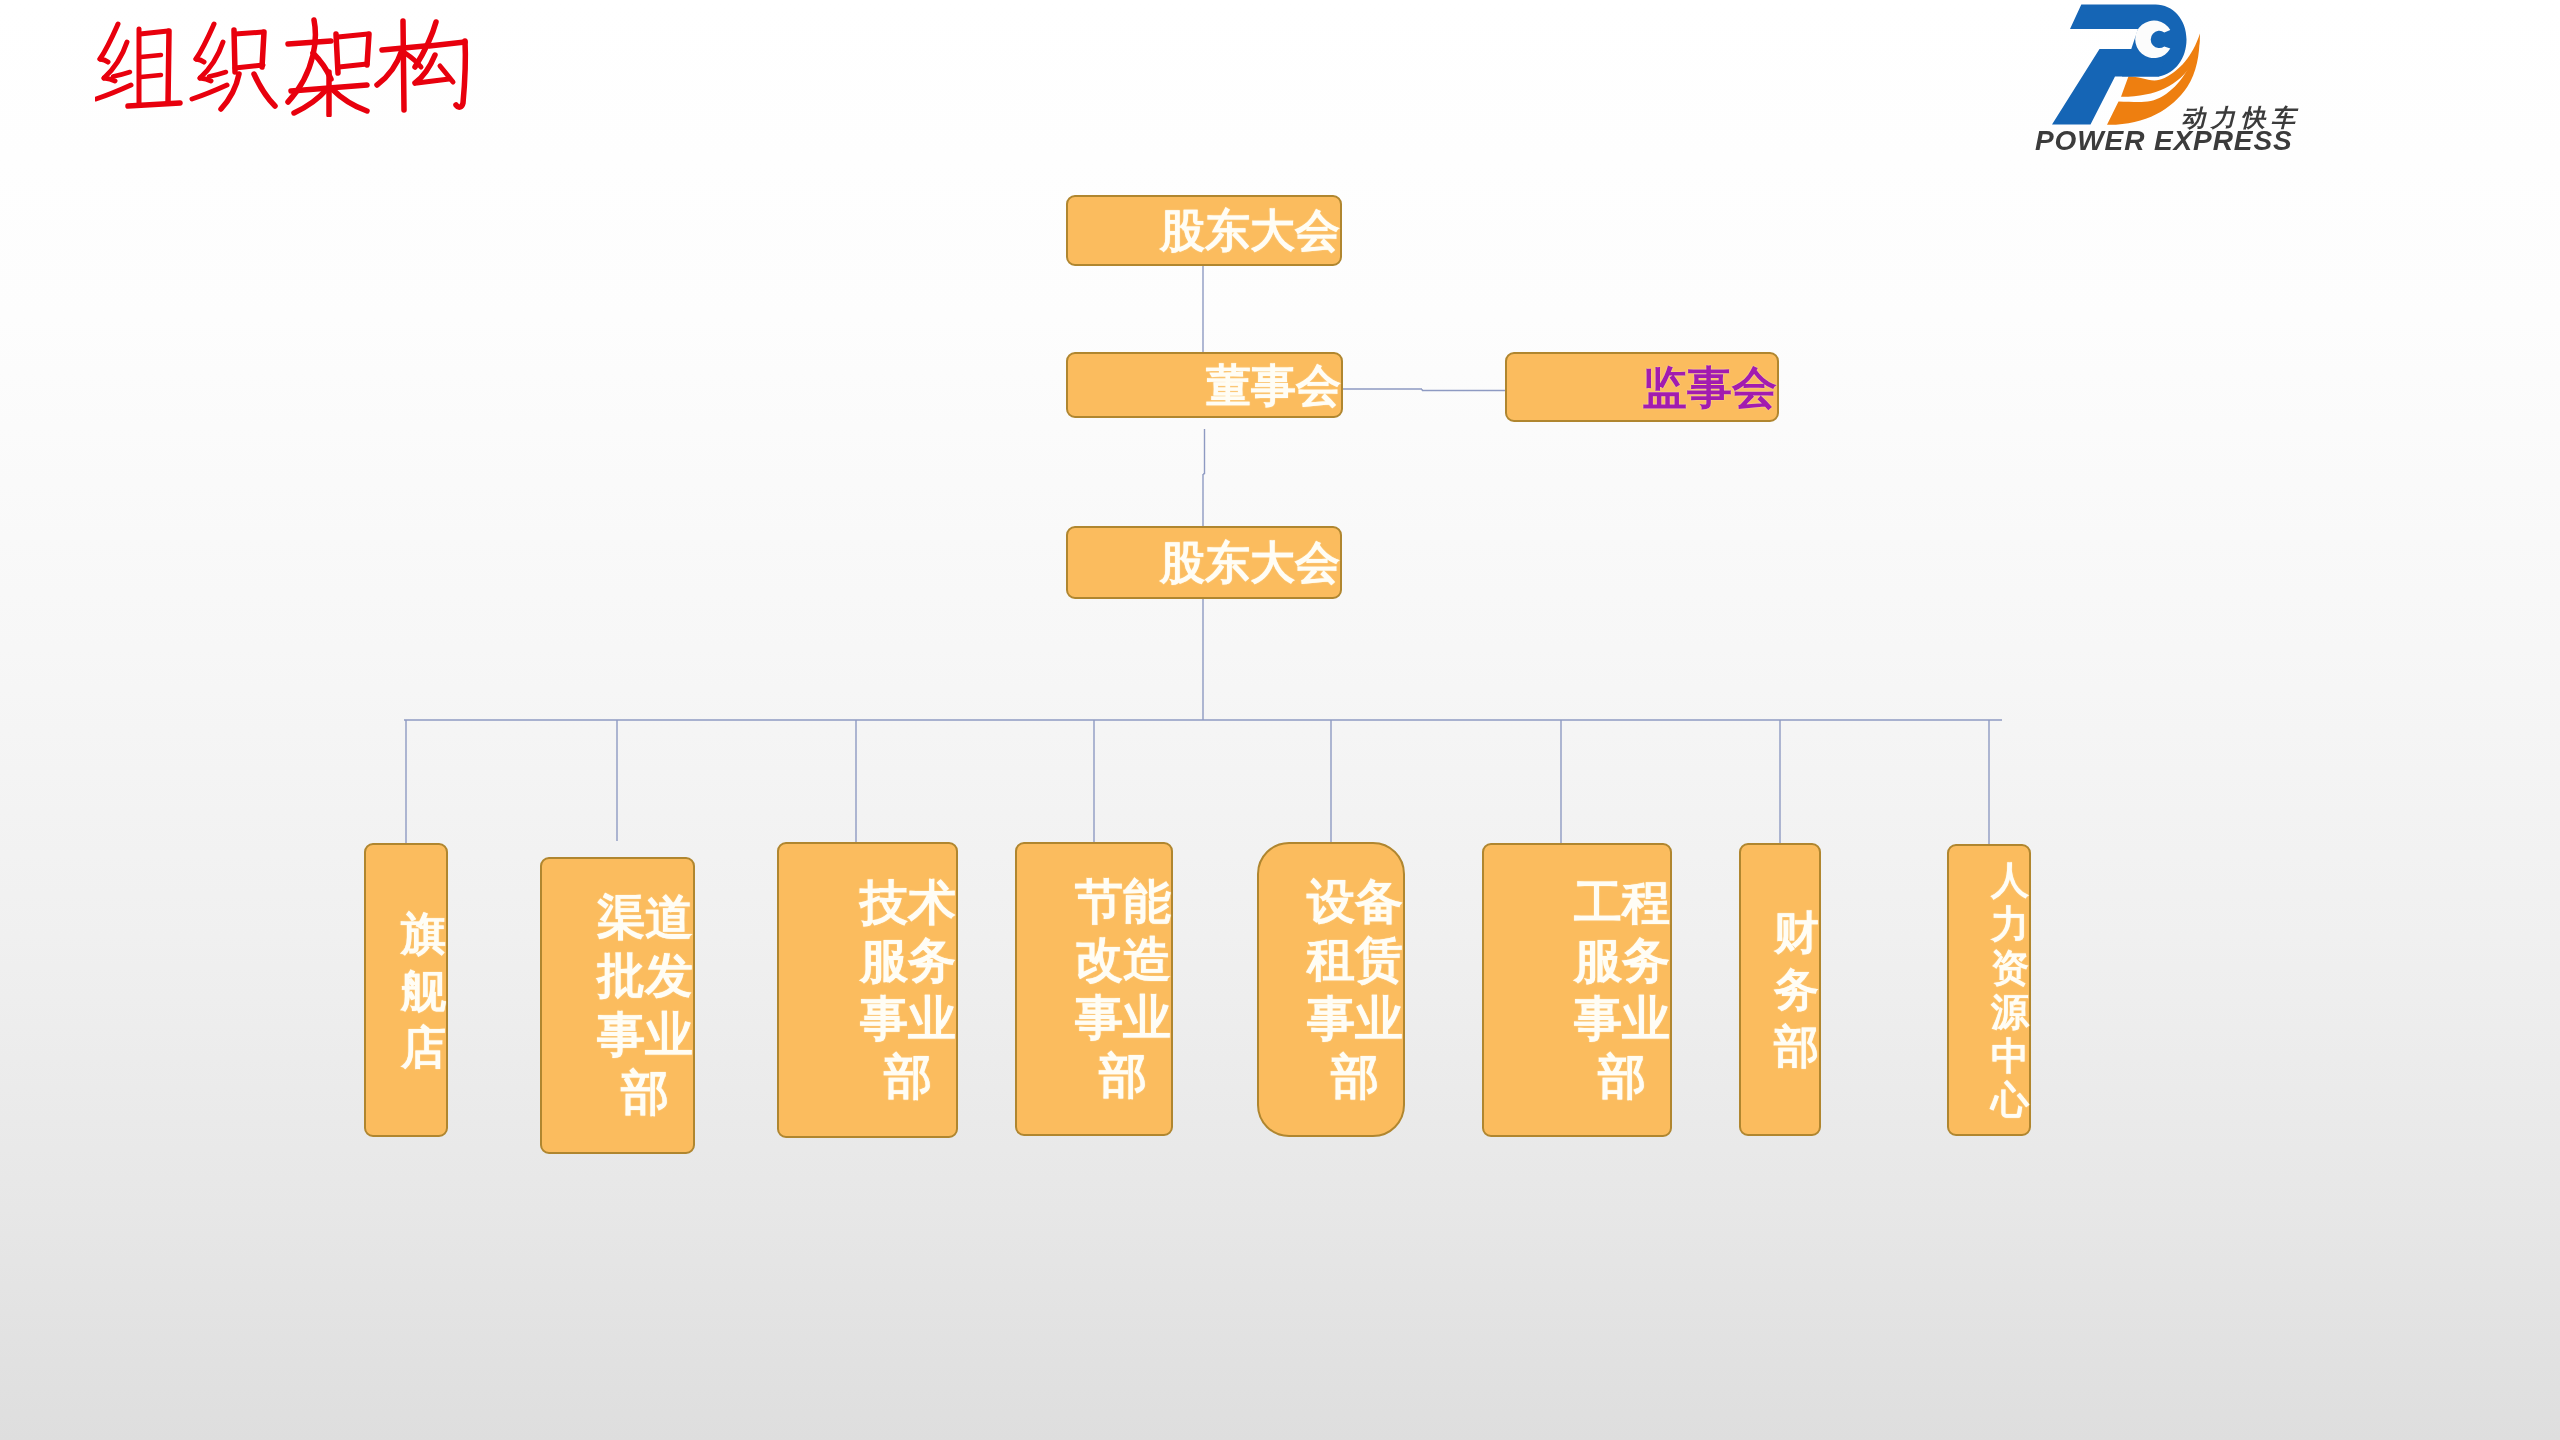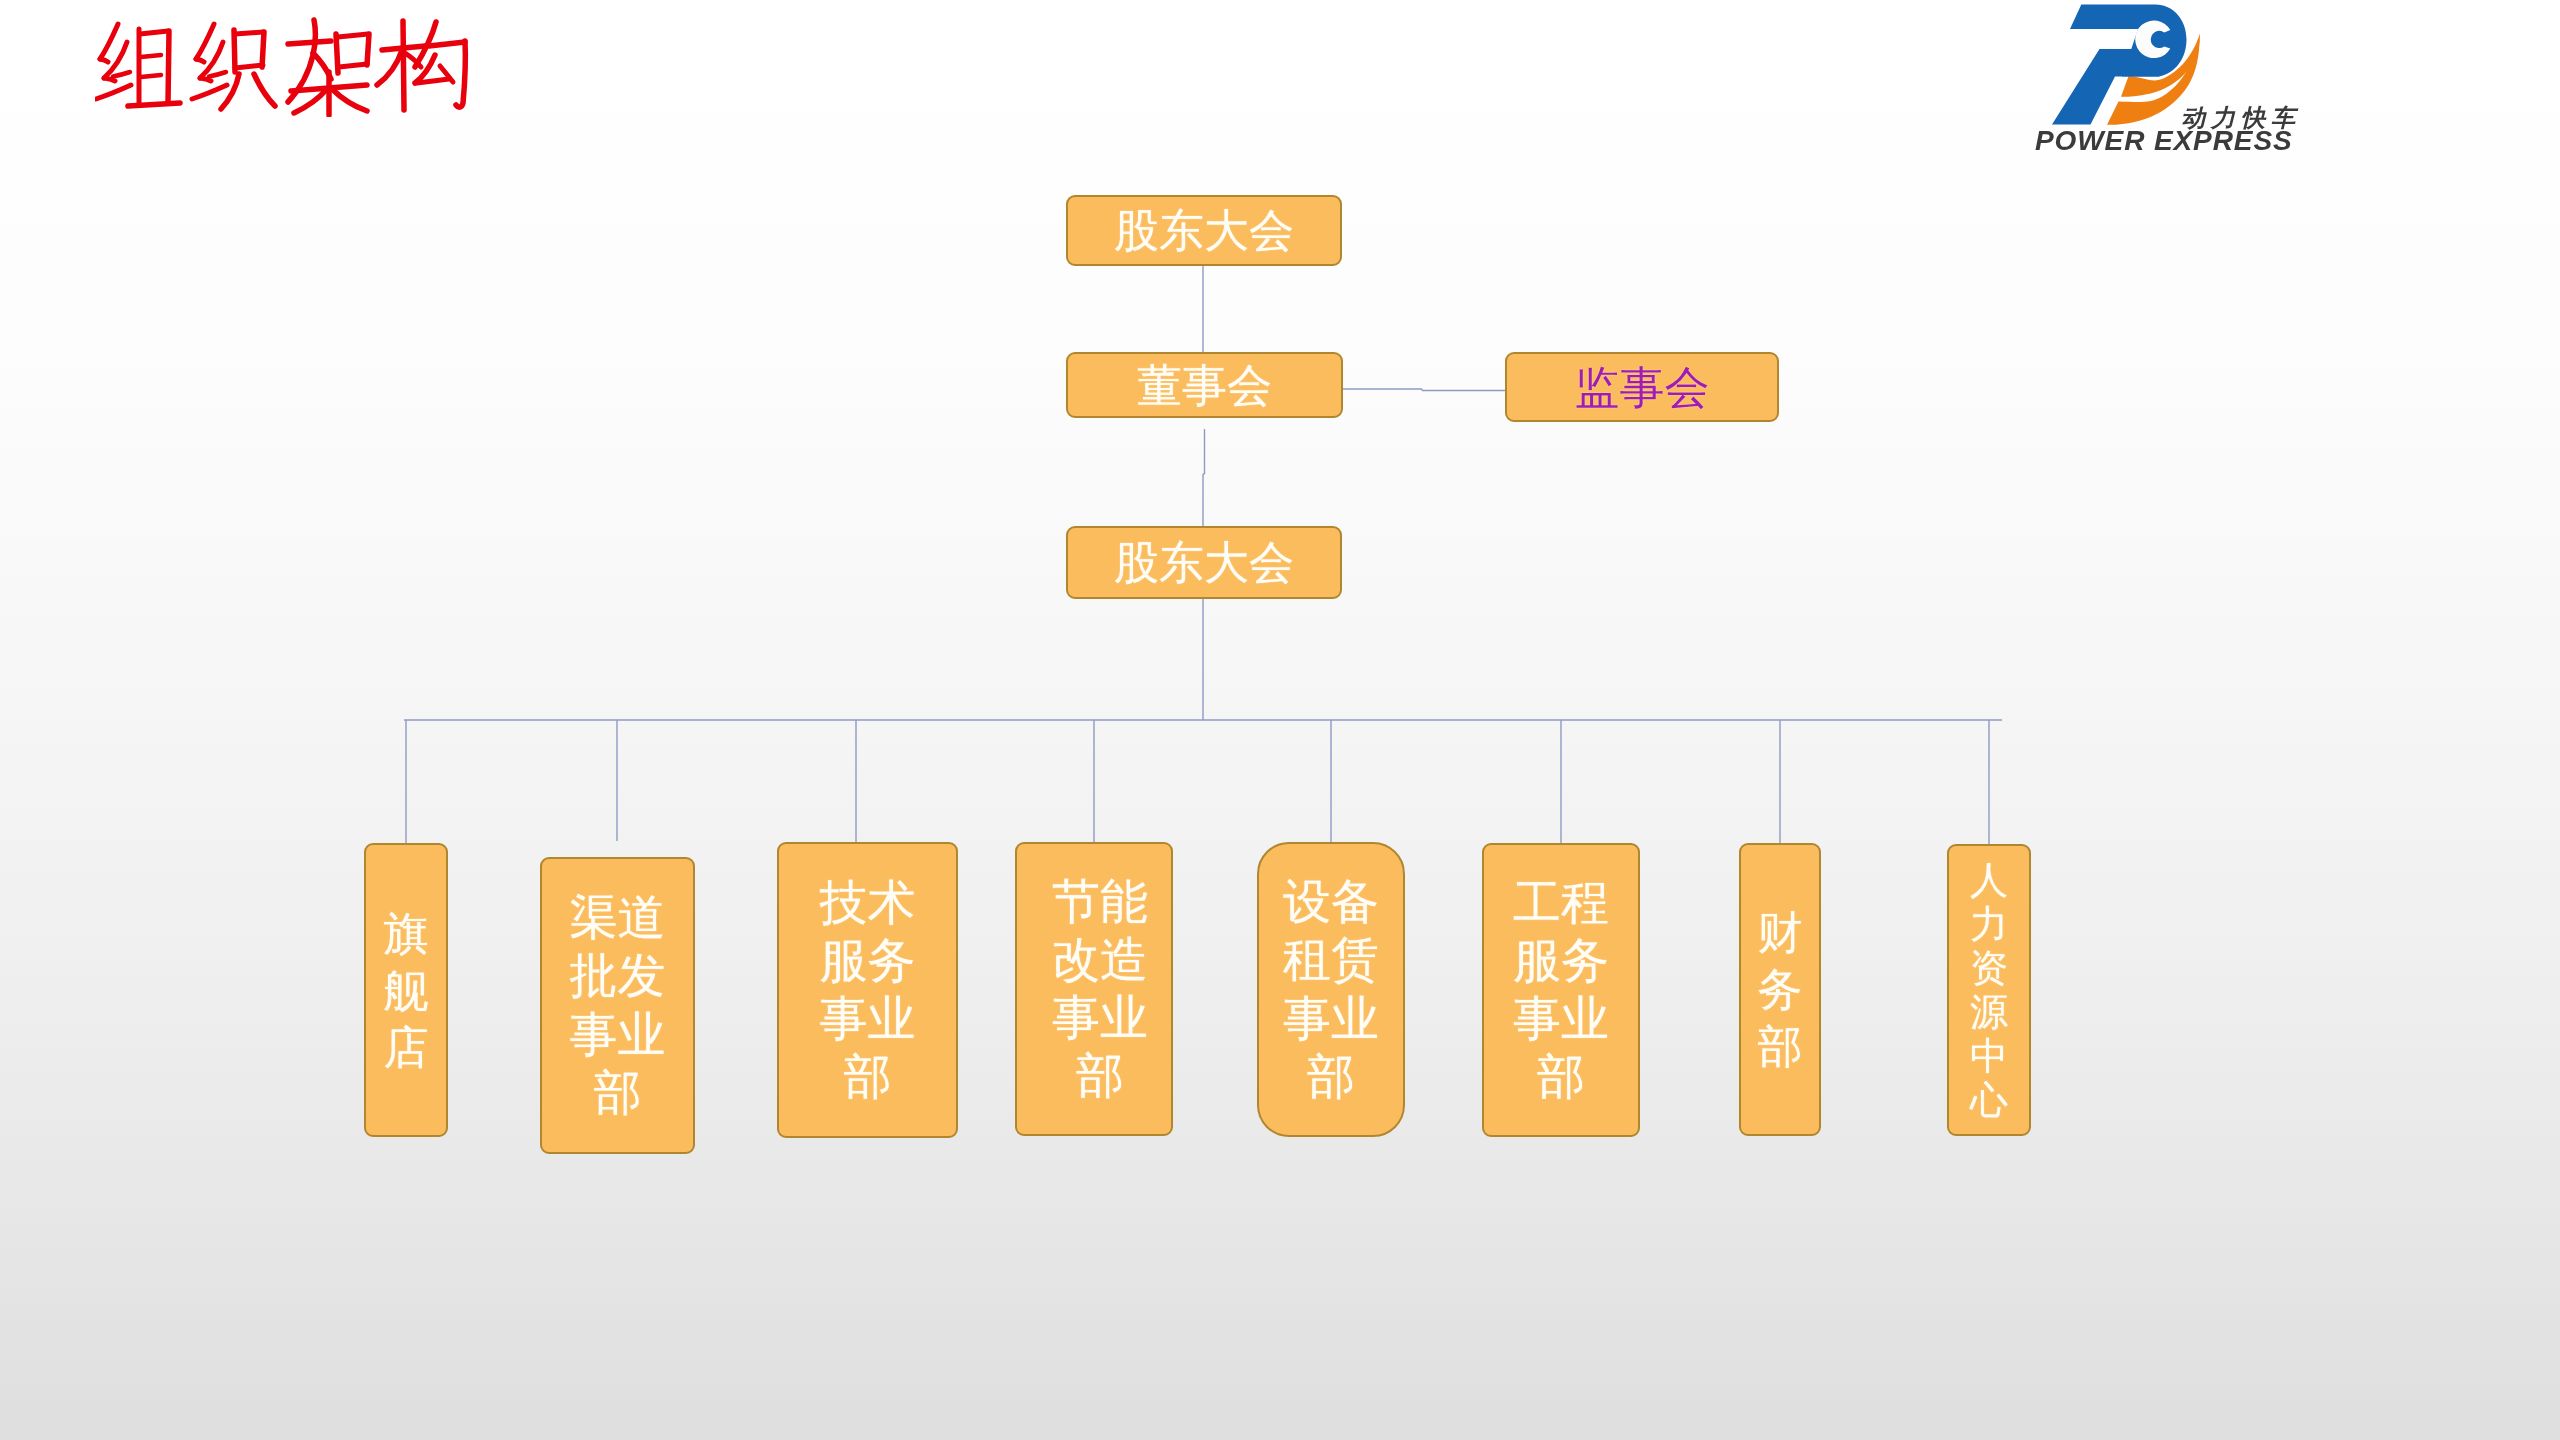--- a/index.html
+++ b/index.html
@@ -16,21 +16,21 @@
   
   .logo{position:absolute;left:1988px;top:0px;width:310px;height:165px;margin-left:44px;}
 
   
   .links{position:absolute;left:0;top:0;width:2560px;height:1440px;}
 
   
   .node{position:absolute;box-sizing:border-box;
         background:#fbbc5e;
         border:2px solid #b0862f;border-radius:9px;
-        color:#fffdf3;display:flex;align-items:center;justify-content:center;}
+        color:#fffdf3;display:flex;align-items:center;justify-content:flex-end;font-weight:bold;}
   .node .lbl{display:block;text-align:center;white-space:pre-line;
         text-shadow:0 0 1.2px rgba(255,253,240,.85);}
   .h-node .lbl{font-size:45px;line-height:1;letter-spacing:0px;}
   .v-node .lbl{font-size:48px;line-height:1.21;letter-spacing:0px;}
 </style>
 </head>
 <body>
 
 <div id="slide">
   <div class="title">
@@ -168,21 +168,21 @@
 改造
 事业
 部</span>
       </div>
       <div class="node v-node" style="left: 1257px; top: 842px; width: 148px; height: 295px; background: rgb(251, 188, 94); border-color: rgb(176, 134, 47); color: rgb(255, 253, 245); border-radius: 32px;">
         <span class="lbl">设备
 租赁
 事业
 部</span>
       </div>
-      <div class="node v-node" style="left: 1482px; top: 843px; width: 158px; height: 294px; background: rgb(251, 188, 94); border-color: rgb(176, 134, 47); color: rgb(255, 253, 245);">
+      <div class="node v-node" style="left: 1482px; top: 843px; width: 190px; height: 294px; background: rgb(251, 188, 94); border-color: rgb(176, 134, 47); color: rgb(255, 253, 245);">
         <span class="lbl">工程
 服务
 事业
 部</span>
       </div>
       <div class="node v-node" style="left: 1739px; top: 843px; width: 82px; height: 293px; background: rgb(251, 188, 94); border-color: rgb(176, 134, 47); color: rgb(255, 253, 245);">
         <span class="lbl" style="font-size: 45px; line-height: 57px;">财
 务
 部</span>
       </div>

